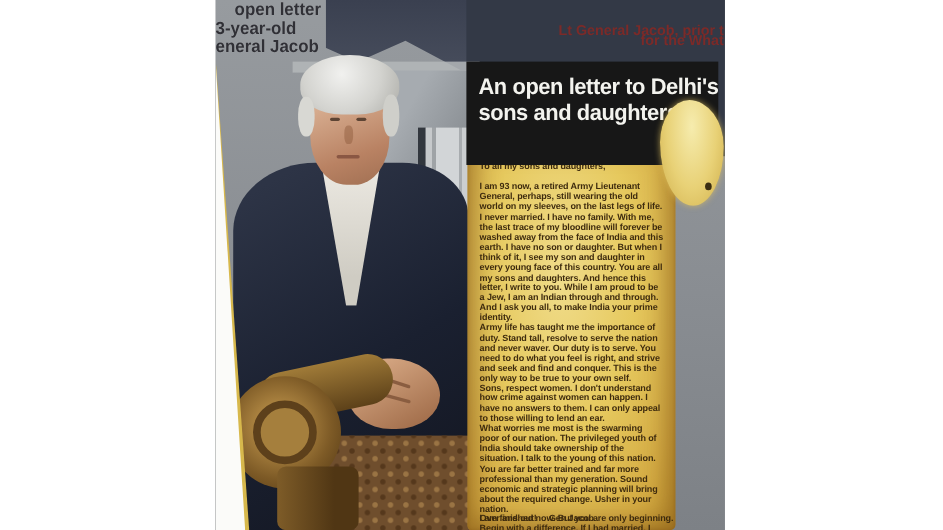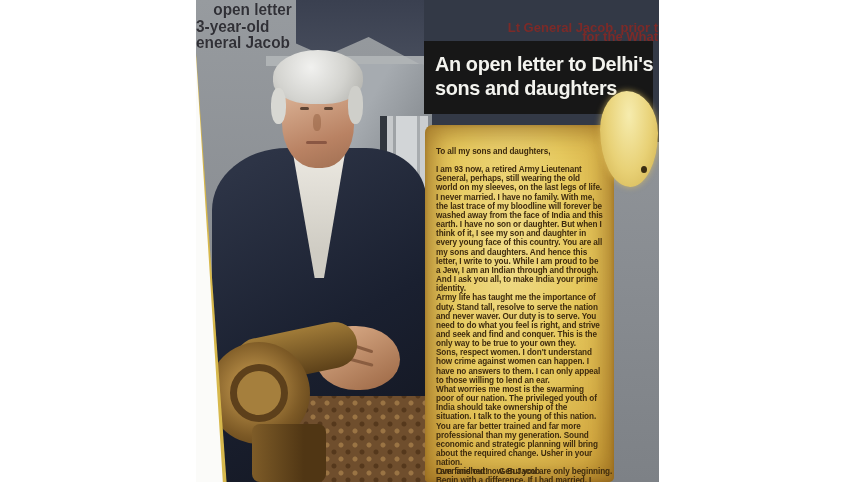--- a/index.html
+++ b/index.html
@@ -69,21 +69,21 @@
            padding:22px 11px 0 11px; overflow:hidden; }
   .paper p, .paper div { position:static; }
   .letter-text { color:#3e2b0e; font-size:8.2px; line-height:9.15px; font-weight:700;
                  letter-spacing:-0.1px; }
   .salutation { margin-bottom:9px; }
   .signoff { float:right; font-weight:700; }
   .sig-line { text-align:center; font-weight:700; }
   .speck { left:430px; top:172px; width:5px; height:4px; background:#2a2118; border-radius:50%; }
 
   
-  .headline-box { left:228px; top:41px; width:229px; height:73px; background:#171717;
+  .headline-box { left:228px; top:56px; width:229px; height:94px; background:#171717;
                   padding:11px 0 0 11px; overflow:hidden; }
   .headline-box .hl { position:static; display:block; color:#f3f3ee; font-weight:700;
                       font-size:20.5px; line-height:23.5px; letter-spacing:-0.4px;
                       transform:scaleX(.97); transform-origin:left; white-space:nowrap; }
   .headline-smear { left:418px; top:118px; width:34px; height:4px; background:#8e8e86;
                     border-radius:2px; opacity:.8; }
 
   
   .candle { left:404px; top:91px; width:58px; height:96px;
             border-radius:46% 54% 48% 52% / 40% 44% 56% 60%;
@@ -141,21 +141,21 @@
     <div class="fabric"></div>
     <div class="chair-arm"></div>
     <div class="chair-swirl"></div>
     <div class="chair-post"></div>
     <div class="wedge-edge"></div>
     <div class="wedge"></div>
 
     <div class="paper">
       <p class="letter-text salutation">To all my sons and daughters,</p>
       <p class="letter-text">I am 93 now, a retired Army Lieutenant General, perhaps, still wearing the old world on my sleeves, on the last legs of life. I never married. I have no family. With me, the last trace of my bloodline will forever be washed away from the face of India and this earth. I have no son or daughter. But when I think of it, I see my son and daughter in every young face of this country. You are all my sons and daughters. And hence this letter, I write to you. While I am proud to be a Jew, I am an Indian through and through. And I ask you all, to make India your prime identity.</p>
-      <p class="letter-text">Army life has taught me the importance of duty. Stand tall, resolve to serve the nation and never waver. Our duty is to serve. You need to do what you feel is right, and strive and seek and find and conquer. This is the only way to be true to your own they.</p>
+      <p class="letter-text">Army life has taught me the importance of duty. Stand tall, resolve to serve the nation and never waver. Our duty is to serve. You need to do what you feel is right, and strive and seek and find and conquer. This is the only way to be true to your own self.</p>
       <p class="letter-text">Sons, respect women. I don't understand how crime against women can happen. I have no answers to them. I can only appeal to those willing to lend an ear.</p>
       <p class="letter-text">What worries me most is the swarming poor of our nation. The privileged youth of India should take ownership of the situation. I talk to the young of this nation. You are far better trained and far more professional than my generation.  Sound economic and strategic planning will bring about the required change. Usher in your nation.</p>
       <p class="letter-text">
         <span>I am finished now. But you are only beginning. Begin with a difference. If I had married, I would have wanted my son or daughter to be an Army man! Army life is clean, disciplined, and has purpose. Think about this career option, too, but also bear in mind, Army life is not just song, dance and a glass of scotch. Let me tell you, my favourite drink is water!</span>
         <span class="signoff">Over and out!</span>
       </p>
       <p class="letter-text sig-line">Gen Jacob</p>
     </div>
     <div class="speck"></div>
 

